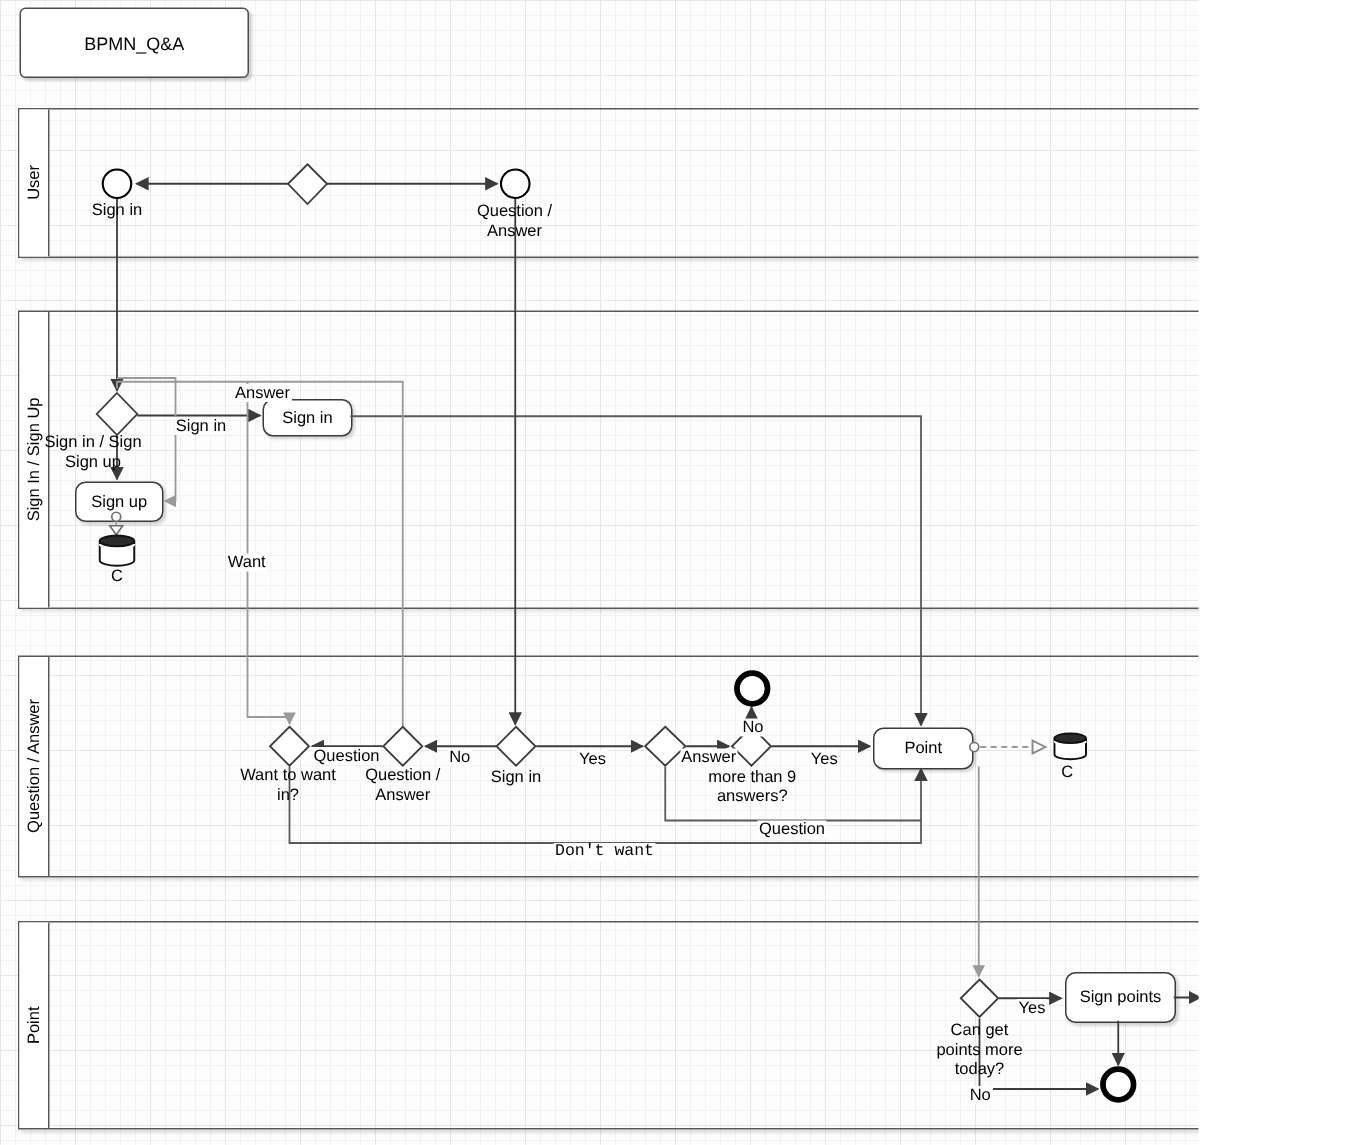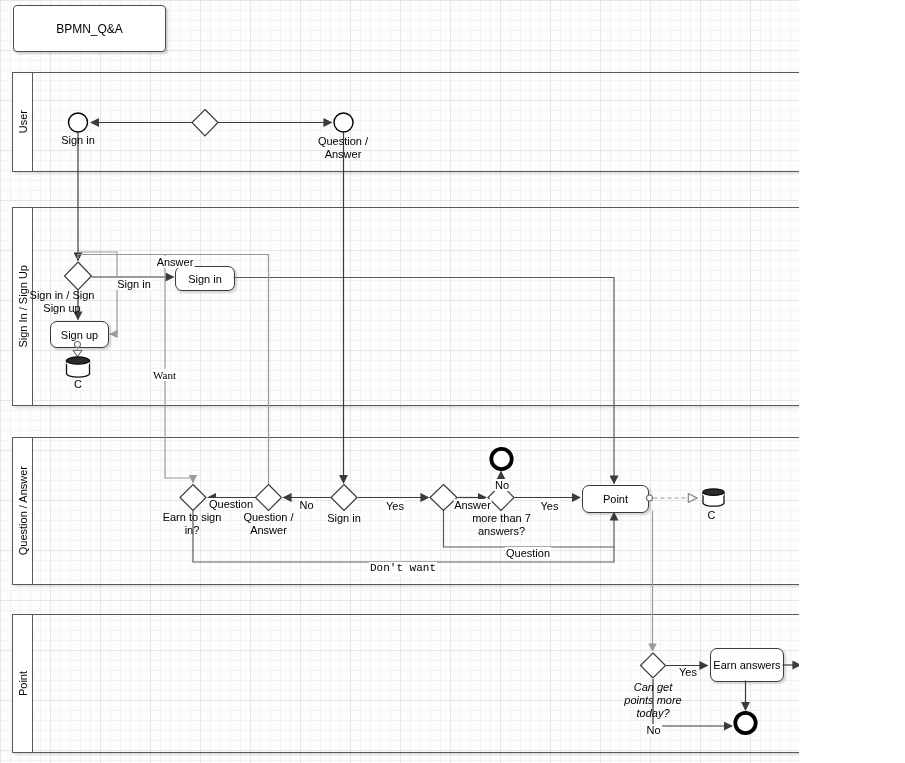--- a/index.html
+++ b/index.html
@@ -78,21 +78,21 @@
   <div class="task" style="left:175px;top:266px;width:58px;height:23px;">
     <span>Sign in</span>
   </div>
   <div class="task" style="left:50px;top:321px;width:57px;height:25px;">
     <span>Sign up</span>
   </div>
   <div class="task" style="left:582px;top:485px;width:65px;height:26px;">
     <span>Point</span>
   </div>
   <div class="task" style="left:710px;top:648px;width:72px;height:32px;">
-    <span>Earn answers</span>
+    <span>Sign points</span>
   </div>
 
   <svg class="layer" width="905" height="763">
     <defs>
       <marker id="ad" viewBox="0 0 10 10" refX="9" refY="5" markerWidth="7.5" markerHeight="7.5" orient="auto-start-reverse">
         <path d="M0,0 L10,5 L0,10 z" fill="#3b3b3b"></path>
       </marker>
       <marker id="ag" viewBox="0 0 10 10" refX="9" refY="5" markerWidth="7" markerHeight="7" orient="auto-start-reverse">
         <path d="M0,0 L10,5 L0,10 z" fill="#9a9a9a"></path>
       </marker>
@@ -164,37 +164,37 @@
   </svg>
 
   <div class="lbl" style="left:78px;top:134px;">Sign in</div>
   <div class="lbl" style="left:343px;top:135px;">Question /
 Answer</div>
   <div class="lbl" style="left:62px;top:289px;">Sign in / Sign
 Sign up</div>
   <div class="lbl" style="left:78px;top:378px;">C</div>
   <div class="lbl ebg" style="left:175px;top:255.5px;">Answer</div>
   <div class="lbl ebg" style="left:134px;top:277.5px;">Sign in</div>
-  <div class="lbl ebg" style="left:164.5px;top:368.5px;font-family:Liberation Serif, serif;">Want</div>
-  <div class="lbl" style="left:192px;top:511px;">Earn to sign
+  <div class="lbl ebg" style="left:164.5px;top:368.5px;">Want</div>
+  <div class="lbl" style="left:192px;top:511px;">Want to want
 in?</div>
   <div class="lbl ebg" style="left:231px;top:497.5px;">Question</div>
   <div class="lbl" style="left:268.5px;top:511px;">Question /
 Answer</div>
   <div class="lbl ebg" style="left:306.5px;top:499px;">No</div>
   <div class="lbl" style="left:344px;top:511.5px;">Sign in</div>
   <div class="lbl ebg" style="left:395px;top:499.5px;">Yes</div>
   <div class="lbl ebg" style="left:472.5px;top:499px;">Answer</div>
-  <div class="lbl" style="left:501.5px;top:511.5px;">more than 7
+  <div class="lbl" style="left:501.5px;top:511.5px;">more than 9
 answers?</div>
   <div class="lbl ebg" style="left:502px;top:478.5px;">No</div>
   <div class="lbl ebg" style="left:549.5px;top:499.5px;">Yes</div>
   <div class="lbl" style="left:711.5px;top:508.5px;">C</div>
   <div class="lbl ebg" style="left:528px;top:547px;">Question</div>
   <div class="lbl ebg" style="left:403px;top:561.5px;font-family:Liberation Mono, monospace;">Don't want</div>
-  <div class="lbl" style="left:653px;top:680.5px;font-style:italic;">Can get
+  <div class="lbl" style="left:653px;top:680.5px;">Can get
 points more
 today?</div>
   <div class="lbl ebg" style="left:688px;top:665.5px;">Yes</div>
   <div class="lbl" style="left:813px;top:675.5px;">C</div>
   <div class="lbl ebg" style="left:653.5px;top:723.5px;">No</div>
 
 </div>
 
 </body></html>

